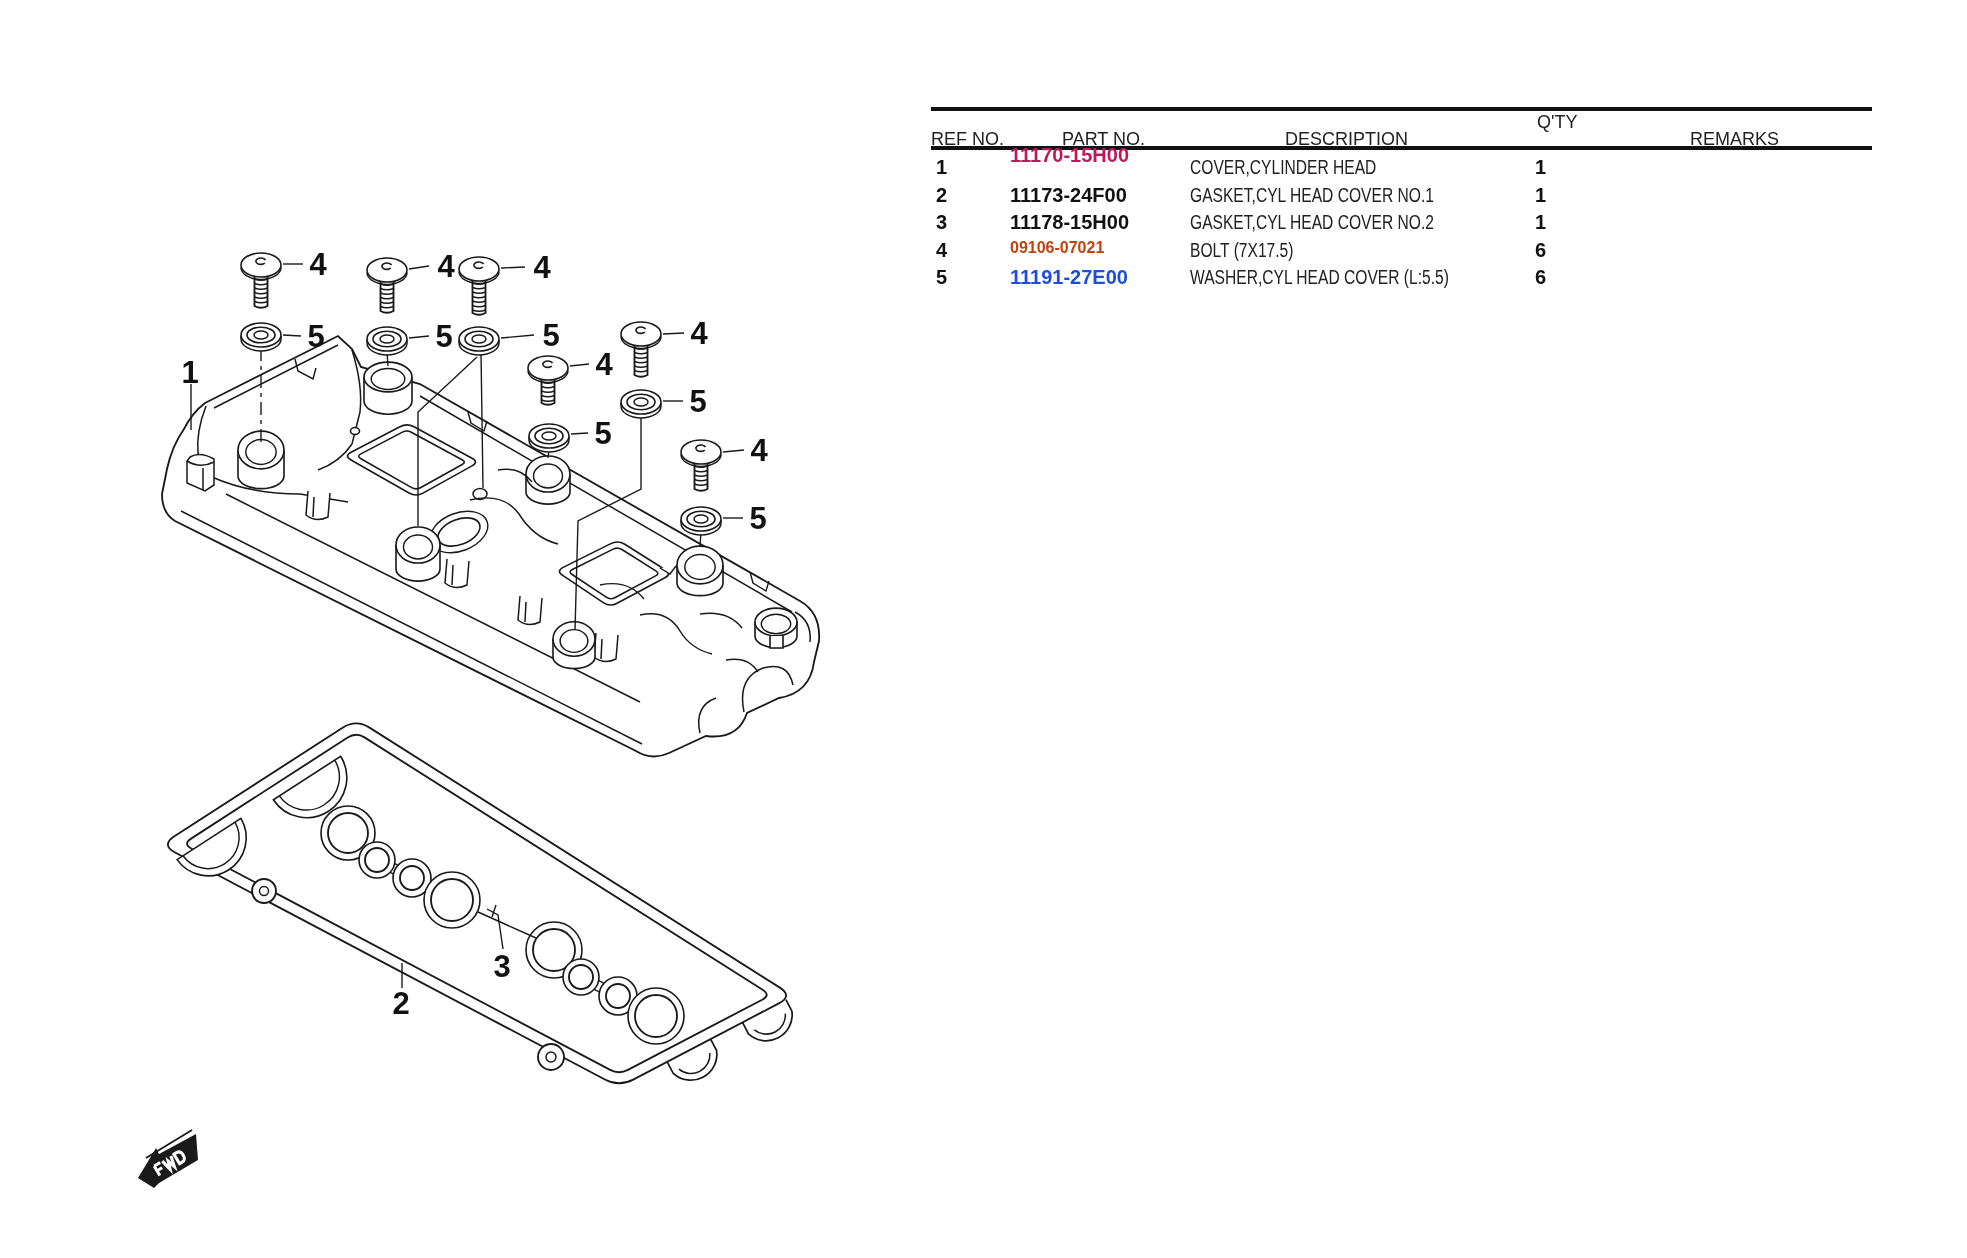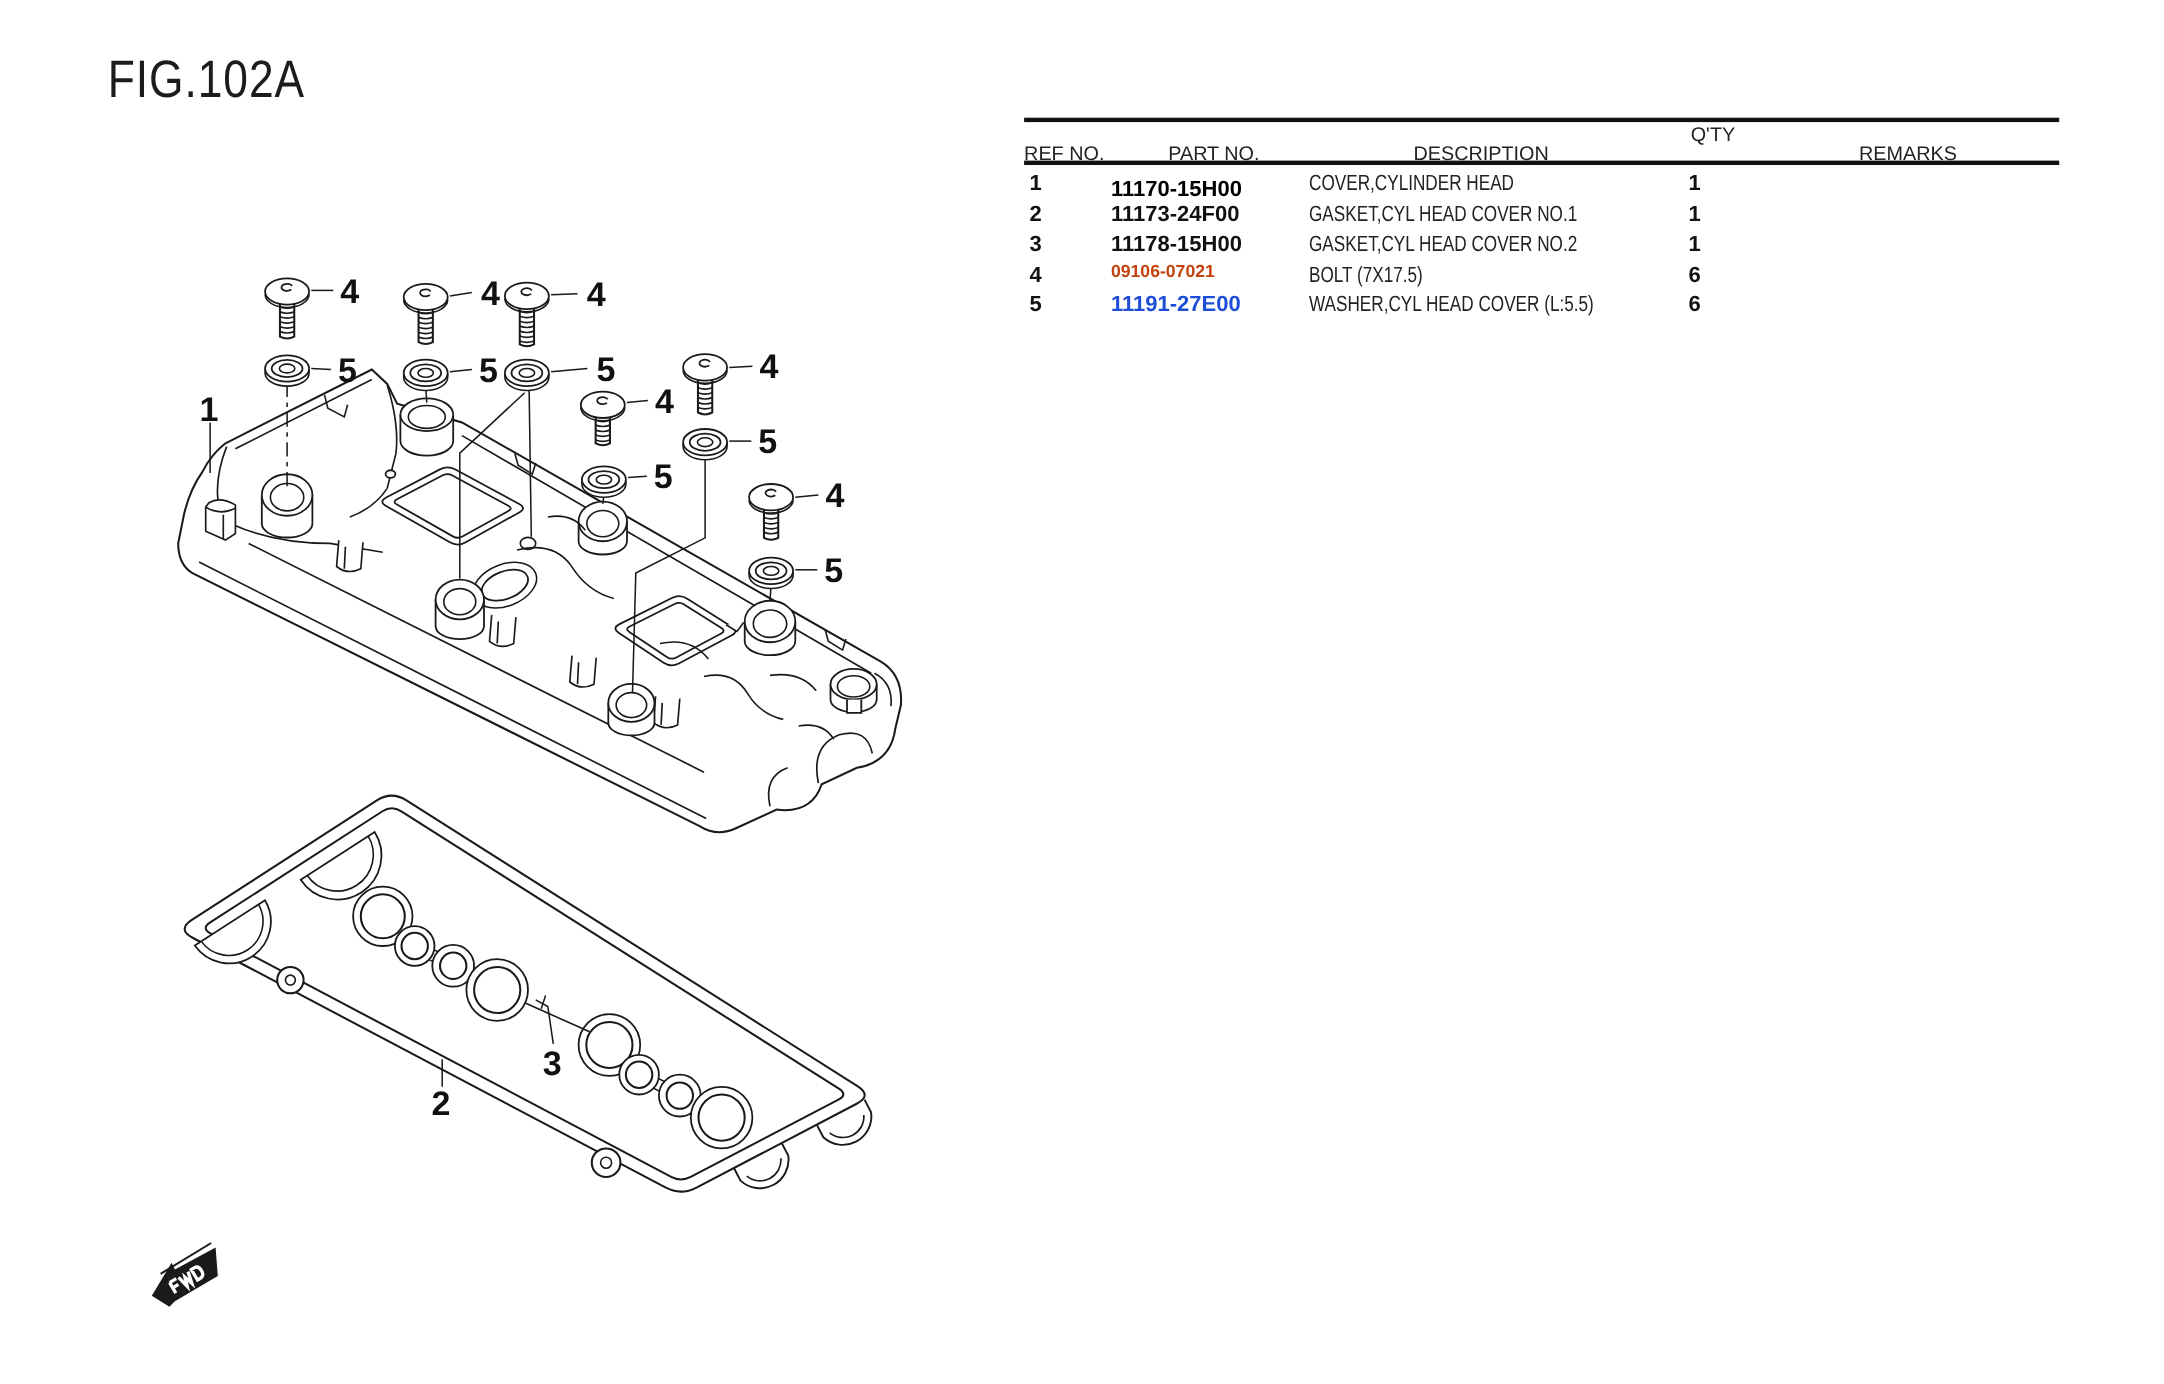--- a/index.html
+++ b/index.html
@@ -1,30 +1,29 @@
 <!DOCTYPE html>
 <html><head><meta charset="utf-8">
 <style>
 html,body{margin:0;padding:0;background:#fff;}
 #page{position:relative;width:1967px;height:1258px;background:#ffffff;overflow:hidden;
   font-family:"Liberation Sans",sans-serif;color:#000;-webkit-font-smoothing:antialiased;}
 .abs{position:absolute;white-space:nowrap;}
 </style></head>
 <body>
 <div id="page">
-<div class="abs" style="left:98px;top:45px;font-size:48px;letter-spacing:1px;color:#1c1c1c;"><span style="display:inline-block;transform:scaleX(0.84);transform-origin:0 0;">FIG.102A</span></div>
     <div class="abs" style="left:931px;top:107px;width:941px;height:4px;background:#111;"></div>
     <div class="abs" style="left:931px;top:146px;width:941px;height:4px;background:#111;"></div>
     <div class="abs" style="left:931px;top:129px;font-size:18px;color:#222;">REF NO.</div>
     <div class="abs" style="left:1062px;top:129px;font-size:18px;color:#222;">PART NO.</div>
     <div class="abs" style="left:1285px;top:129px;font-size:18px;color:#222;">DESCRIPTION</div>
     <div class="abs" style="left:1537px;top:112px;font-size:18px;color:#222;text-align:center;">Q'TY</div>
     <div class="abs" style="left:1690px;top:129px;font-size:18px;color:#222;">REMARKS</div>
     <div class="abs" style="left:936px;top:156px;font-size:20px;font-weight:bold;color:#111;">1</div>
-    <div class="abs" style="left:1010px;top:161px;font-size:20px;font-weight:bold;color:#000000;">11170-15H00</div>
+    <div class="abs" style="left:1010px;top:144px;font-size:20px;font-weight:bold;color:#be185d;">11170-15H00</div>
     <div class="abs" style="left:1190px;top:156px;font-size:20px;color:#222;text-align:center;"><span style="display:inline-block;transform:scaleX(0.78);transform-origin:0 0;">COVER,CYLINDER HEAD</span></div>
     <div class="abs" style="left:1535px;top:156px;font-size:20px;font-weight:bold;color:#111;">1</div>
     <div class="abs" style="left:936px;top:184px;font-size:20px;font-weight:bold;color:#111;">2</div>
     <div class="abs" style="left:1010px;top:184px;font-size:20px;font-weight:bold;color:#111;">11173-24F00</div>
     <div class="abs" style="left:1190px;top:184px;font-size:20px;color:#222;"><span style="display:inline-block;transform:scaleX(0.78);transform-origin:0 0;">GASKET,CYL HEAD COVER NO.1</span></div>
     <div class="abs" style="left:1535px;top:184px;font-size:20px;font-weight:bold;color:#111;">1</div>
     <div class="abs" style="left:936px;top:211px;font-size:20px;font-weight:bold;color:#111;">3</div>
     <div class="abs" style="left:1010px;top:211px;font-size:20px;font-weight:bold;color:#111;">11178-15H00</div>
     <div class="abs" style="left:1190px;top:211px;font-size:20px;color:#222;"><span style="display:inline-block;transform:scaleX(0.78);transform-origin:0 0;">GASKET,CYL HEAD COVER NO.2</span></div>
     <div class="abs" style="left:1535px;top:211px;font-size:20px;font-weight:bold;color:#111;">1</div>

